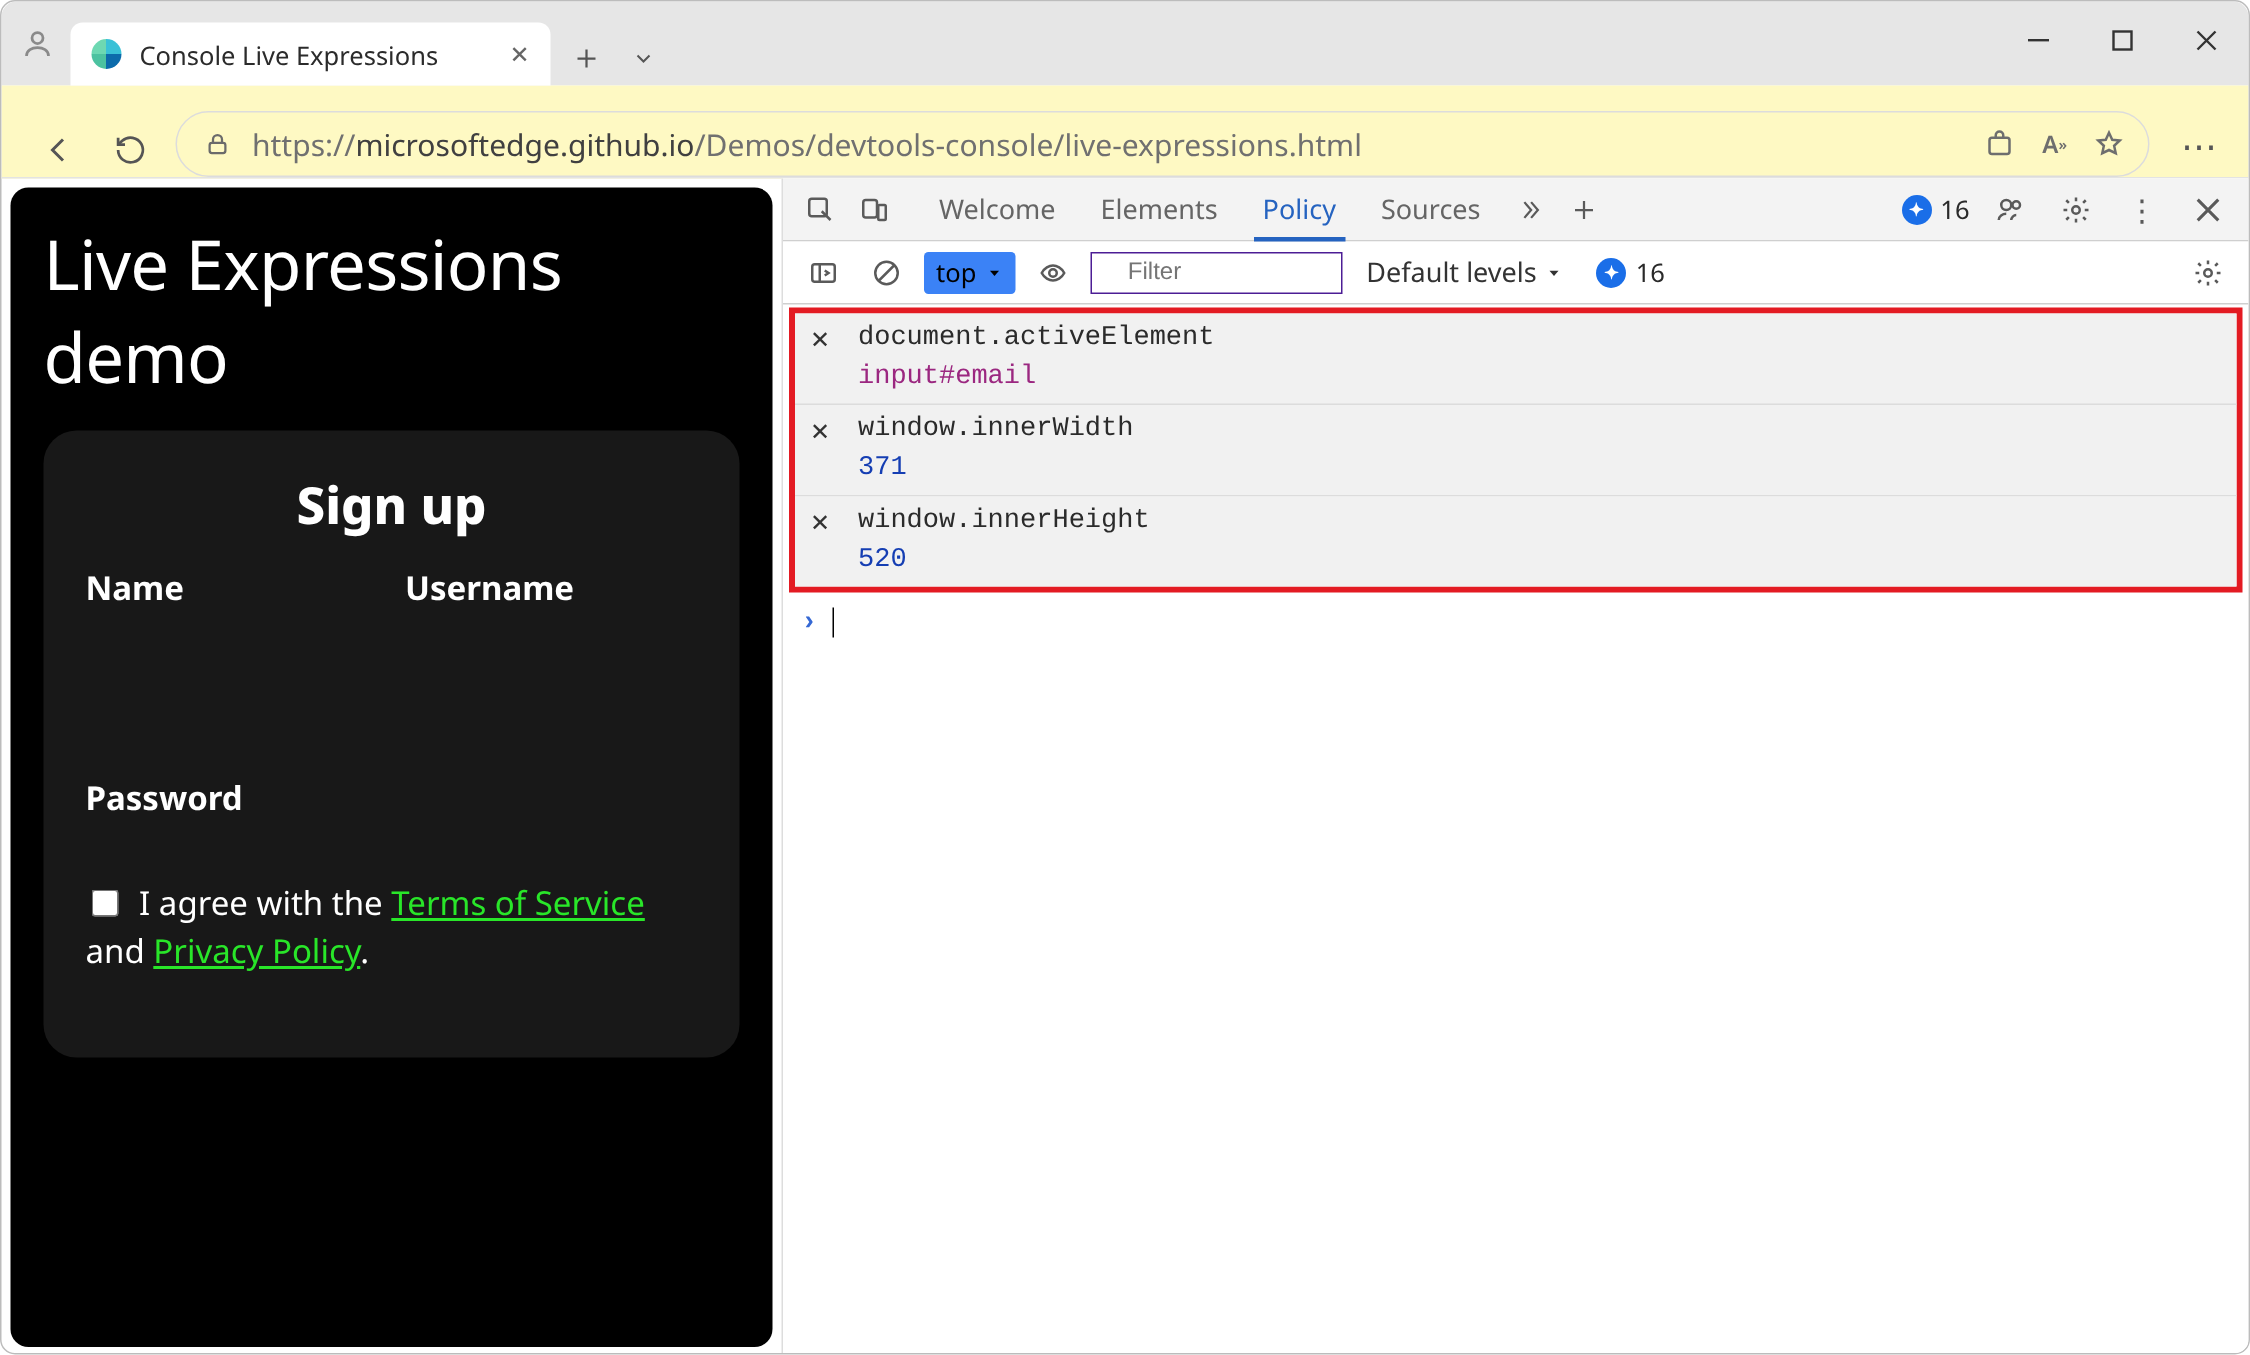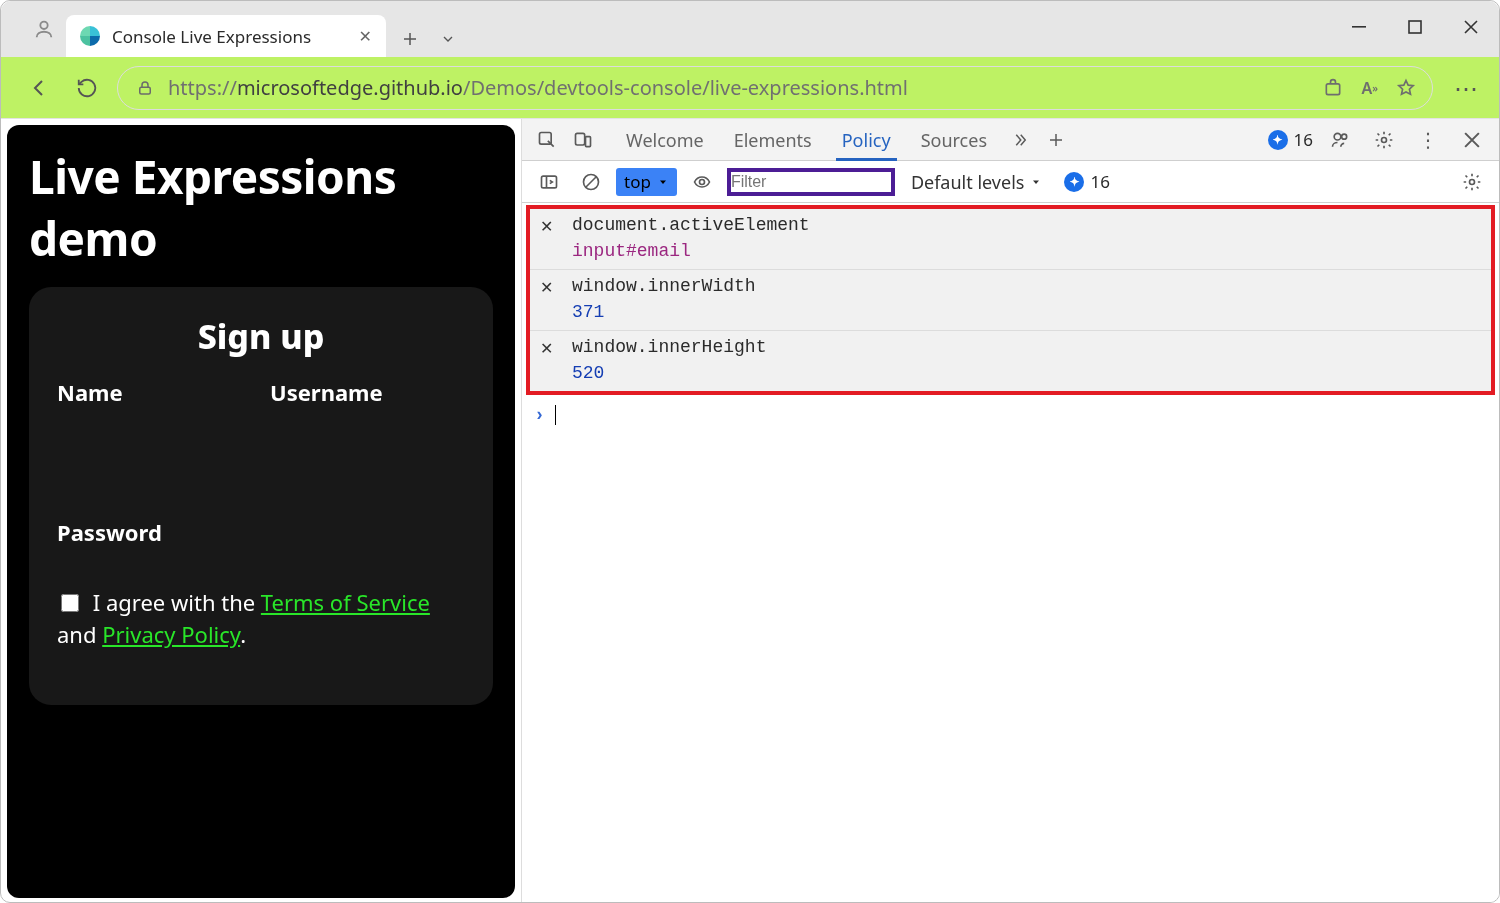--- a/index.html
+++ b/index.html
@@ -28,21 +28,21 @@
     border: 1px solid #bcbcbc;
     border-radius: 10px;
   }
 
   
   .titlebar {
     height: 56px;
     background: var(--chrome-bg);
     display: flex;
     align-items: stretch;
-    padding-left: 21px;
+    padding-left: 2px;
     border-top-left-radius: 10px;
     border-top-right-radius: 10px;
   }
   .profile-btn {
     width: 44px;
     display: flex;
     align-items: center;
     justify-content: center;
     color: #8a8a8a;
   }
@@ -95,23 +95,23 @@
     width: 56px;
     height: 40px;
     display: flex;
     align-items: center;
     justify-content: center;
     color: #333;
   }
   
   .toolbar {
     height: 62px;
-    background: #bef264;
-    display: flex;
-    align-items: center;
+    background: #fef9c3;
+    display: flex;
+    align-items: flex-end;
     gap: 12px;
     padding: 0 12px 0 20px;
     border-bottom: 1px solid #e3e3e3;
   }
   .toolbar .icon-btn {
     width: 36px; height: 36px;
     display: flex; align-items: center; justify-content: center;
     color: #555;
     border-radius: 6px;
   }
@@ -161,21 +161,21 @@
   }
   .page-inner {
     background: #000;
     height: 100%;
     border-radius: 12px;
     color: #fff;
     padding: 16px 22px 22px;
   }
   .page h1 {
     font-size: 46px;
-    font-weight: 700;
+    font-weight: 400;
     margin: 4px 0 18px;
     letter-spacing: -0.5px;
   }
   .signup-card {
     background: #181818;
     border-radius: 22px;
     padding: 22px 28px 26px;
   }
   .signup-card h2 {
     text-align: center;
@@ -303,22 +303,22 @@
     border-radius: 3px;
     display: flex;
     align-items: center;
     padding: 0 8px;
     gap: 6px;
     font-size: 17px;
   }
   .filter-input {
     height: 28px;
     width: 168px;
-    border: 4px solid #4c1d95;
-    padding: 0 0;
+    border: 1px solid #4c1d95;
+    padding: 0 24px;
     font-size: 16px;
     color: #333;
   }
   .levels {
     font-size: 18px;
     color: #333;
     display: flex; align-items: center; gap: 6px;
     margin-left: 8px;
   }
   .dt-toolbar .spacer { flex: 1; }

